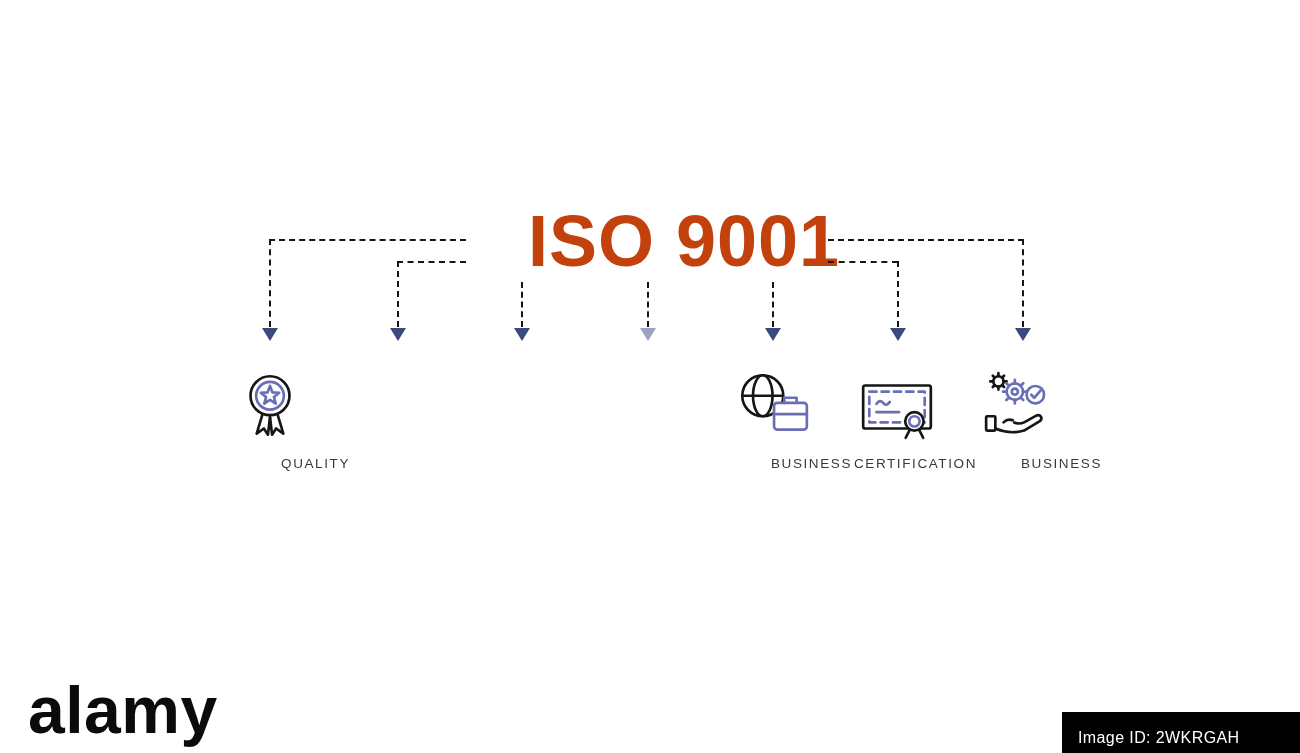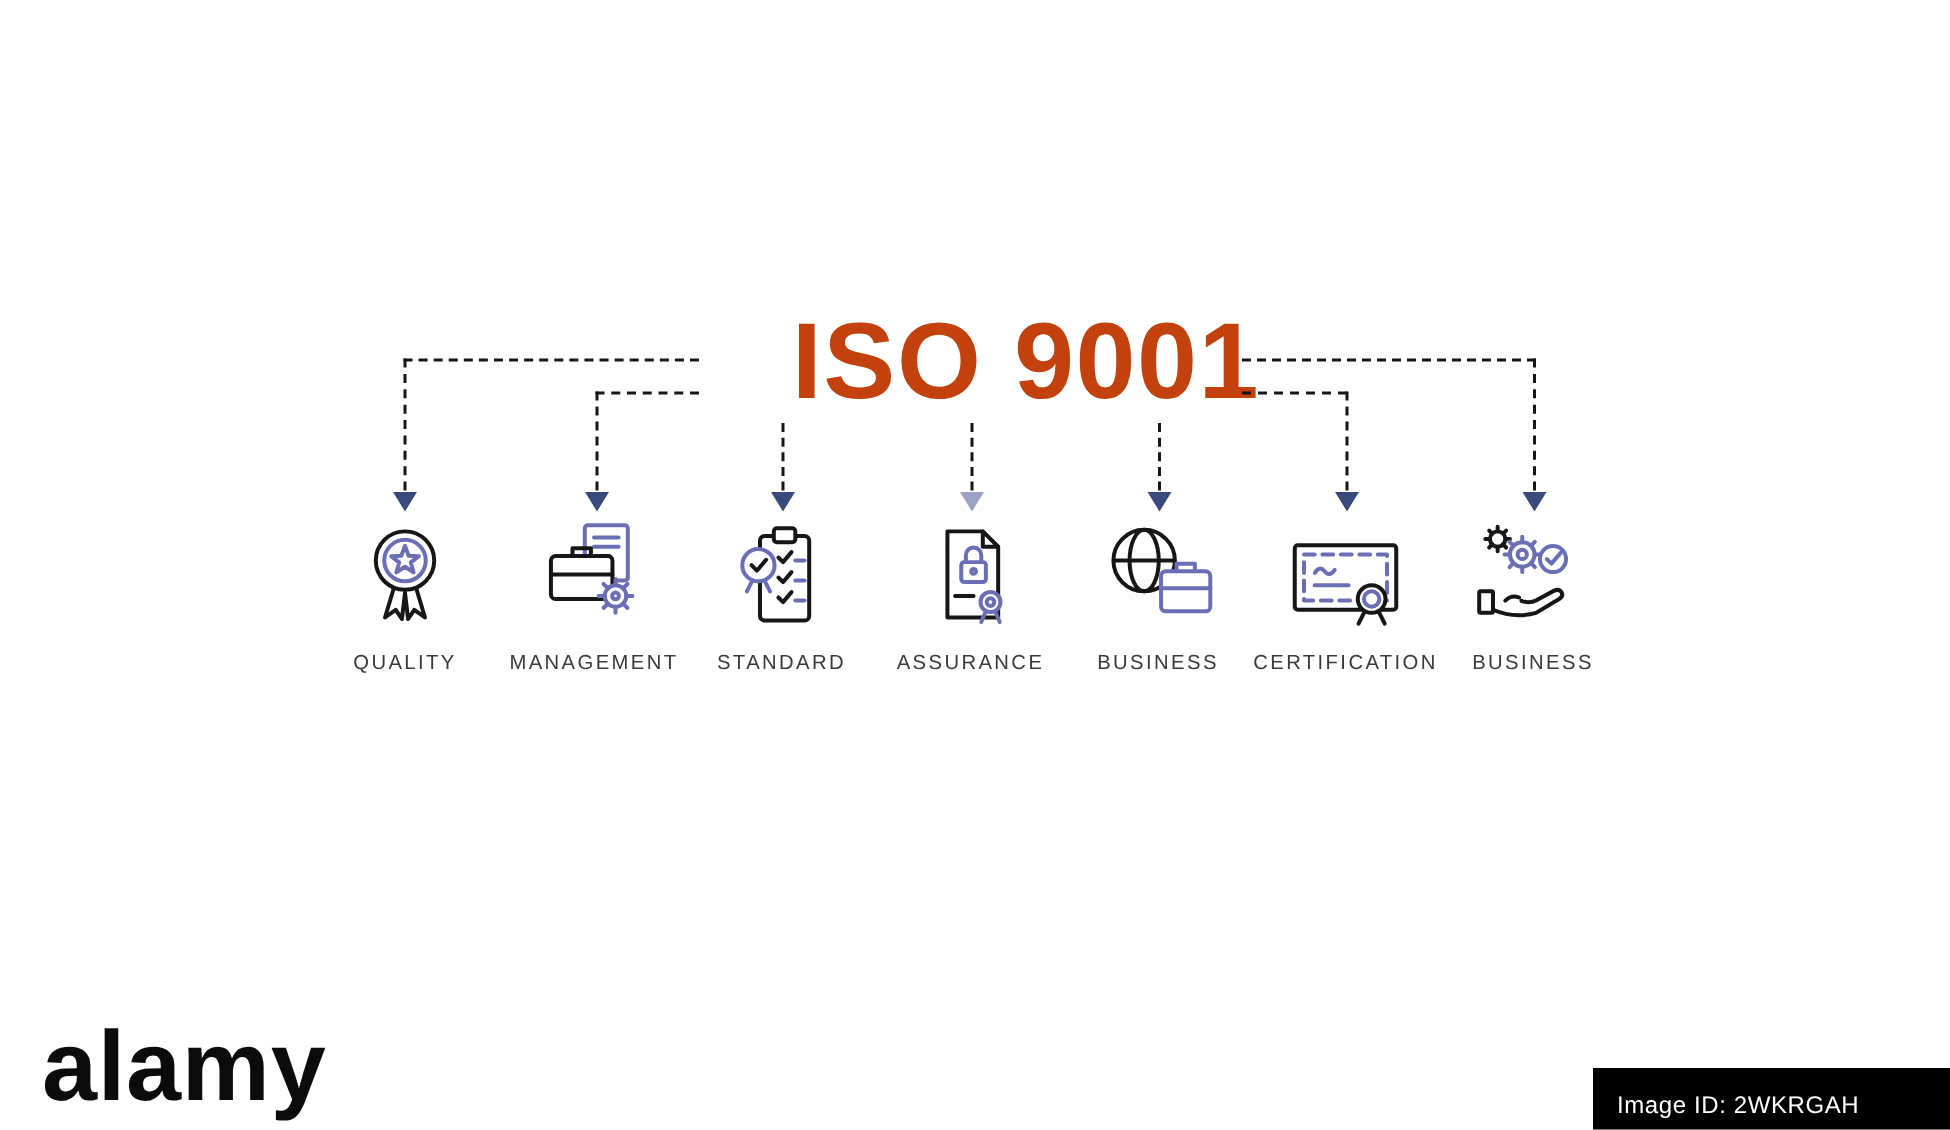--- a/index.html
+++ b/index.html
@@ -11,21 +11,21 @@
          font-size:72px;font-weight:800;color:#c2410c;letter-spacing:1px;margin-left:34px;}
 
   .dash-h{position:absolute;height:0;border-top:2px dashed #161616;}
   .dash-v{position:absolute;width:0;border-left:2px dashed #161616;}
 
   .arrow{position:absolute;width:0;height:0;
          border-left:8px solid transparent;border-right:8px solid transparent;
          border-top:13px solid #3b4a7d;}
   .arrow.light{border-top-color:#9aa3c2;}
 
-  .item{position:absolute;top:344px;width:160px;margin-left:-80px;text-align:center;}
+  .item{position:absolute;top:366px;width:160px;margin-left:-80px;text-align:right;}
   .item .label{margin-top:8px;font-size:13.5px;letter-spacing:1.6px;color:#3a3a3a;
                font-weight:500;white-space:nowrap;}
 
   svg.icon{display:block;margin:0 auto;stroke-linecap:round;stroke-linejoin:round;fill:none;}
   .k{stroke:#161616;stroke-width:2.6;fill:none;}
   .b{stroke:#6a6fb5;stroke-width:2.6;fill:none;}
   .kf{stroke:#161616;stroke-width:2.6;fill:#ffffff;}
   .bf{stroke:#6a6fb5;stroke-width:2.6;fill:#ffffff;}
 
   .brand{position:absolute;left:28px;top:672px;font-size:66px;font-weight:700;
@@ -66,65 +66,22 @@
     <svg class="icon" width="82" height="82" viewBox="0 0 80 80">
       <path class="k" d="M33 46 L27 66 L34 61 L38 67 L40 50"></path>
       <path class="k" d="M47 46 L53 66 L46 61 L42 67 L40 50"></path>
       <circle class="kf" cx="40" cy="29" r="19"></circle>
       <circle class="b" cx="40" cy="29" r="13.5"></circle>
       <path class="b" d="M40 19.5 L42.4 25.8 L49 26.1 L43.8 30.2 L45.6 36.7 L40 33 L34.4 36.7 L36.2 30.2 L31 26.1 L37.6 25.8 Z"></path>
     </svg>
     <div class="label">QUALITY</div>
   </div>
 
-  <div class="item" style="left:396px;">
-    <svg class="icon" width="82" height="82" viewBox="0 0 80 80">
-      <rect class="b" x="34" y="6" width="28" height="36" rx="2"></rect>
-      <path class="b" d="M40 14 h16 M40 20 h16 M40 26 h10"></path>
-      <rect class="kf" x="12" y="26" width="40" height="28" rx="3"></rect>
-      <path class="k" d="M26 26 v-5 h12 v5"></path>
-      <path class="k" d="M12 38 h40"></path>
-      <circle class="bf" cx="54" cy="52" r="7"></circle>
-      <path class="b" d="M61 52 h4 M58.9 57 l2.9 2.8 M54 59 v4 M49.1 57 l-2.9 2.8 M47 52 h-4 M49.1 47 l-2.9 -2.8 M54 45 v-4 M58.9 47 l2.9 -2.8"></path>
-      <circle class="b" cx="54" cy="52" r="2.2"></circle>
-    </svg>
-    <div class="label">MANAGEMENT</div>
-  </div>
 
-  <div class="item" style="left:521px;">
-    <svg class="icon" width="82" height="82" viewBox="0 0 80 80">
-      <rect class="k" x="26" y="13" width="32" height="55" rx="3"></rect>
-      <rect class="kf" x="35" y="8" width="14" height="9" rx="2"></rect>
-      <path class="k" d="M38 27 l3 3 l5.5 -6.5"></path>
-        <path class="b" d="M49 29 h6"></path>
-      <path class="k" d="M38 40 l3 3 l5.5 -6.5"></path>
-        <path class="b" d="M49 42 h6"></path>
-      <path class="k" d="M38 53 l3 3 l5.5 -6.5"></path>
-        <path class="b" d="M49 55 h6"></path>
-      <circle class="bf" cx="25" cy="32" r="10.5"></circle>
-      <path class="k" d="M20.5 32 l3.5 3.5 l6 -7"></path>
-      <path class="b" d="M21 42 l-3.5 7 M29 42 l3.5 7"></path>
-    </svg>
-    <div class="label">STANDARD</div>
-  </div>
 
-  <div class="item" style="left:647px;">
-    <svg class="icon" width="82" height="82" viewBox="0 0 80 80">
-      <path class="k" d="M25 10 h23 l10 10 v46 h-33 z"></path>
-      <path class="k" d="M48 10 v10 h10"></path>
-      <path class="b" d="M37 30 v-4.5 a5 5 0 0 1 10 0 v4.5"></path>
-      <rect class="b" x="34" y="30" width="16" height="13" rx="2"></rect>
-      <circle class="b" cx="42" cy="36" r="1.6"></circle>
-      <path class="k" d="M30 52 h12"></path>
-      <circle class="bf" cx="53" cy="56" r="6.5"></circle>
-      <circle class="b" cx="53" cy="56" r="2.5"></circle>
-      <path class="b" d="M50 62 l-3 7 M56 62 l3 7"></path>
-    </svg>
-    <div class="label">ASSURANCE</div>
-  </div>
 
   <div class="item" style="left:897px;">
     <svg class="icon" width="82" height="82" viewBox="0 0 80 80">
       <rect class="k" x="7" y="19" width="66" height="42" rx="2"></rect>
       <rect class="b" x="13" y="25" width="54" height="30" stroke-dasharray="7 5"></rect>
       <path class="b" d="M20 37 q3 -5 6.5 -1 q3 4 6.5 -1"></path>
       <path class="b" d="M20 45 h22"></path>
       <circle class="kf" cx="57" cy="54" r="9"></circle>
       <circle class="b" cx="57" cy="54" r="5"></circle>
       <path class="k" d="M52.5 62 l-4 8 M61.5 62 l4 8"></path>

